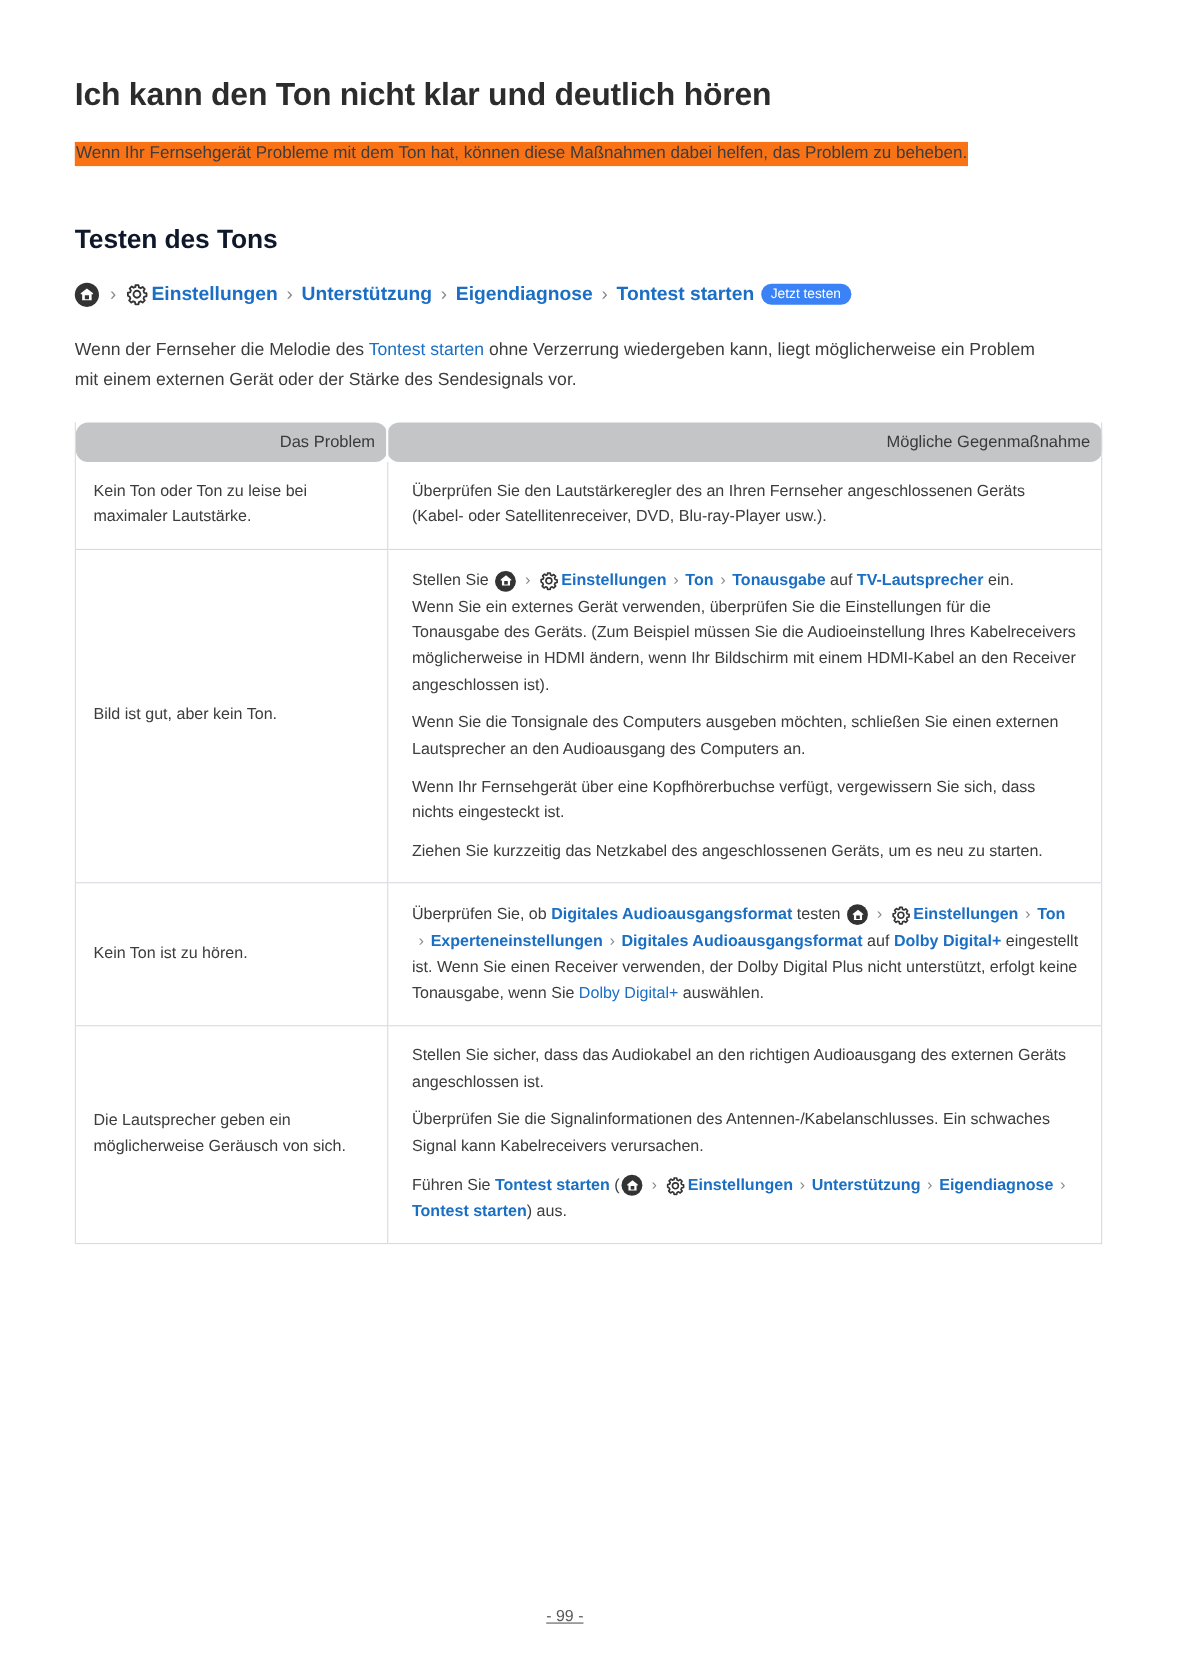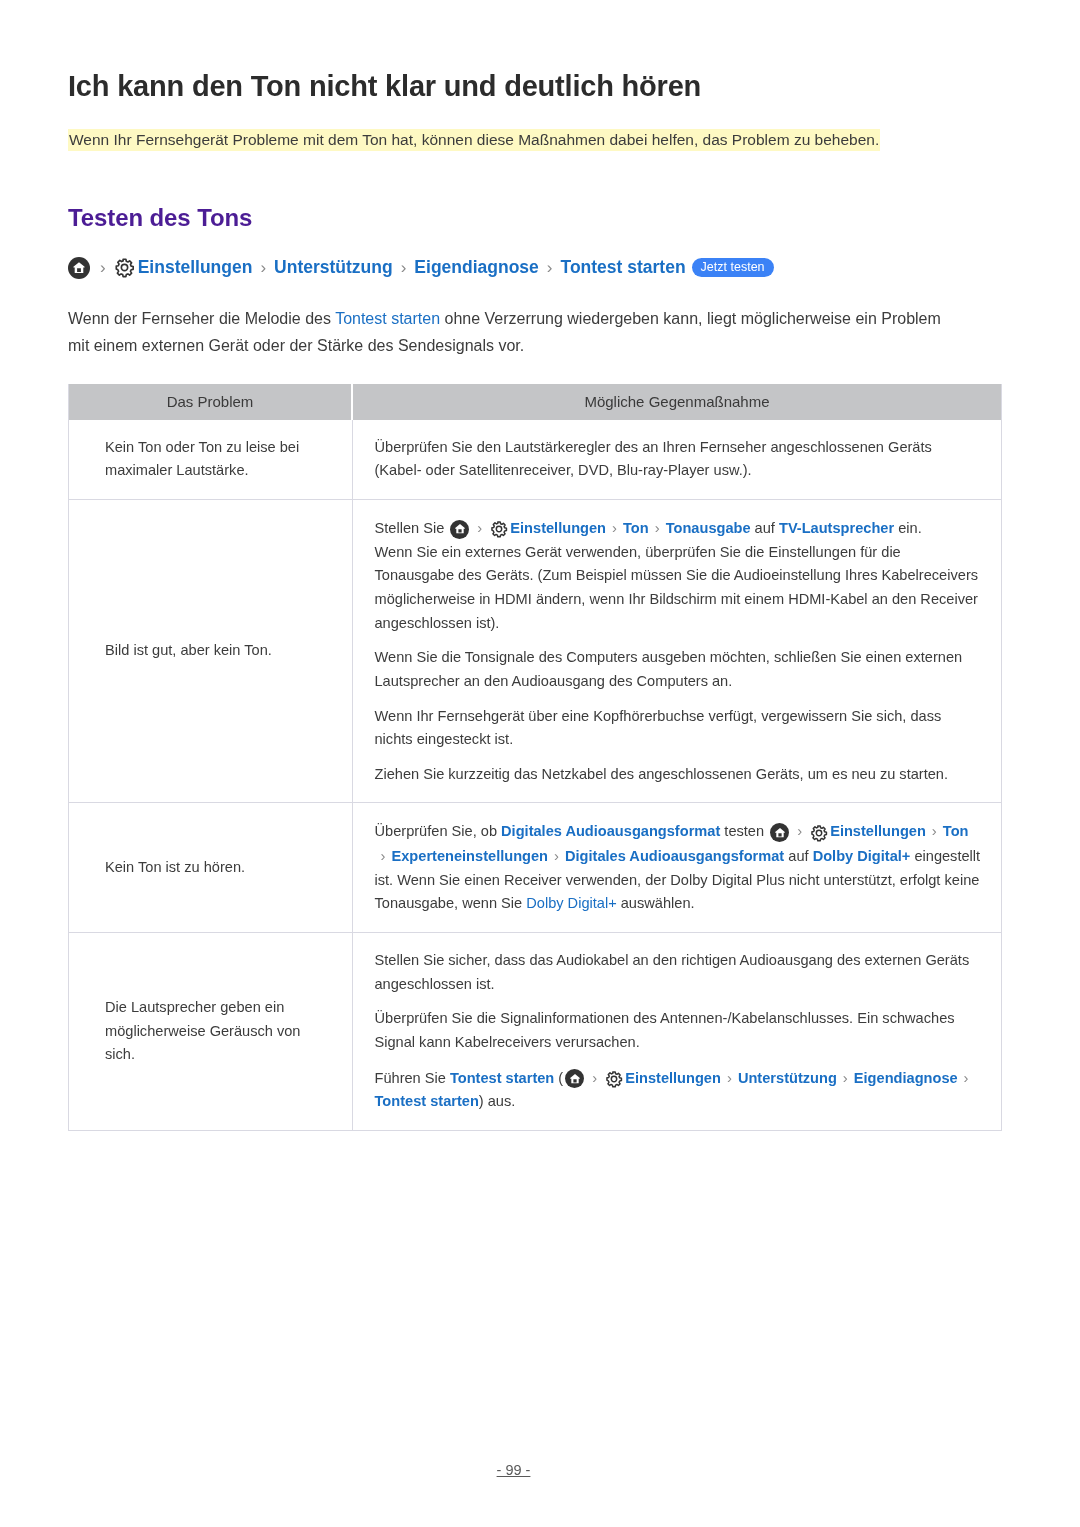--- a/index.html
+++ b/index.html
@@ -34,31 +34,31 @@
     line-height: 1.25;
   }
 
   .subtitle-wrap {
     margin-top: 24px;
     line-height: 1.45;
   }
   .subtitle {
     font-size: 15.5px;
     color: #3c3c3c;
-    background: #fef9c3;
+    background: #f97316;
     padding: 2px 1px 3px 1px;
     box-decoration-break: clone;
     -webkit-box-decoration-break: clone;
   }
 
   
   .section-heading {
     font-size: 24px;
     font-weight: bold;
-    color: #4c1d95;
+    color: #0f172a;
     margin: 0;
     padding-top: 52px;
     letter-spacing: -0.1px;
   }
 
   
   .breadcrumb {
     margin-top: 25px;
     font-size: 17.5px;
     font-weight: bold;
@@ -128,36 +128,37 @@
     table-layout: fixed;
     font-size: 14.6px;
     color: #3c3c3c;
   }
   table.issues th {
     background: #c4c5c7;
     color: #3a3a3a;
     font-weight: normal;
     font-size: 15px;
     padding: 9px 10px 10px 10px;
-    text-align: center;
+    text-align: right;
     border-right: 2px solid #ffffff;
+    border-radius: 11px;
   }
   table.issues th:last-child { border-right: none; }
   table.issues td {
     border-bottom: 1px solid #d9d9e2;
     border-right: 1px solid #d9d9e2;
     vertical-align: middle;
     padding: 16px 14px;
     line-height: 1.62;
   }
   table.issues td:last-child { border-right: none; }
   table.issues tr:last-child td { border-bottom: 1px solid #d9d9e2; }
   table.issues td.prob {
     width: 262px;
-    padding-left: 36px;
+    padding-left: 16px;
     padding-right: 18px;
   }
   table.issues td.meas { padding-left: 22px; padding-right: 20px; }
   table.issues { border-left: 1px solid #d9d9e2; border-right: 1px solid #d9d9e2; }
   .meas p { margin: 0 0 11px 0; }
   .meas p:last-child { margin-bottom: 0; }
   .nav-inline { display: inline; white-space: normal; }
   .nav-inline .ico { margin: 0 2px; }
 
   

